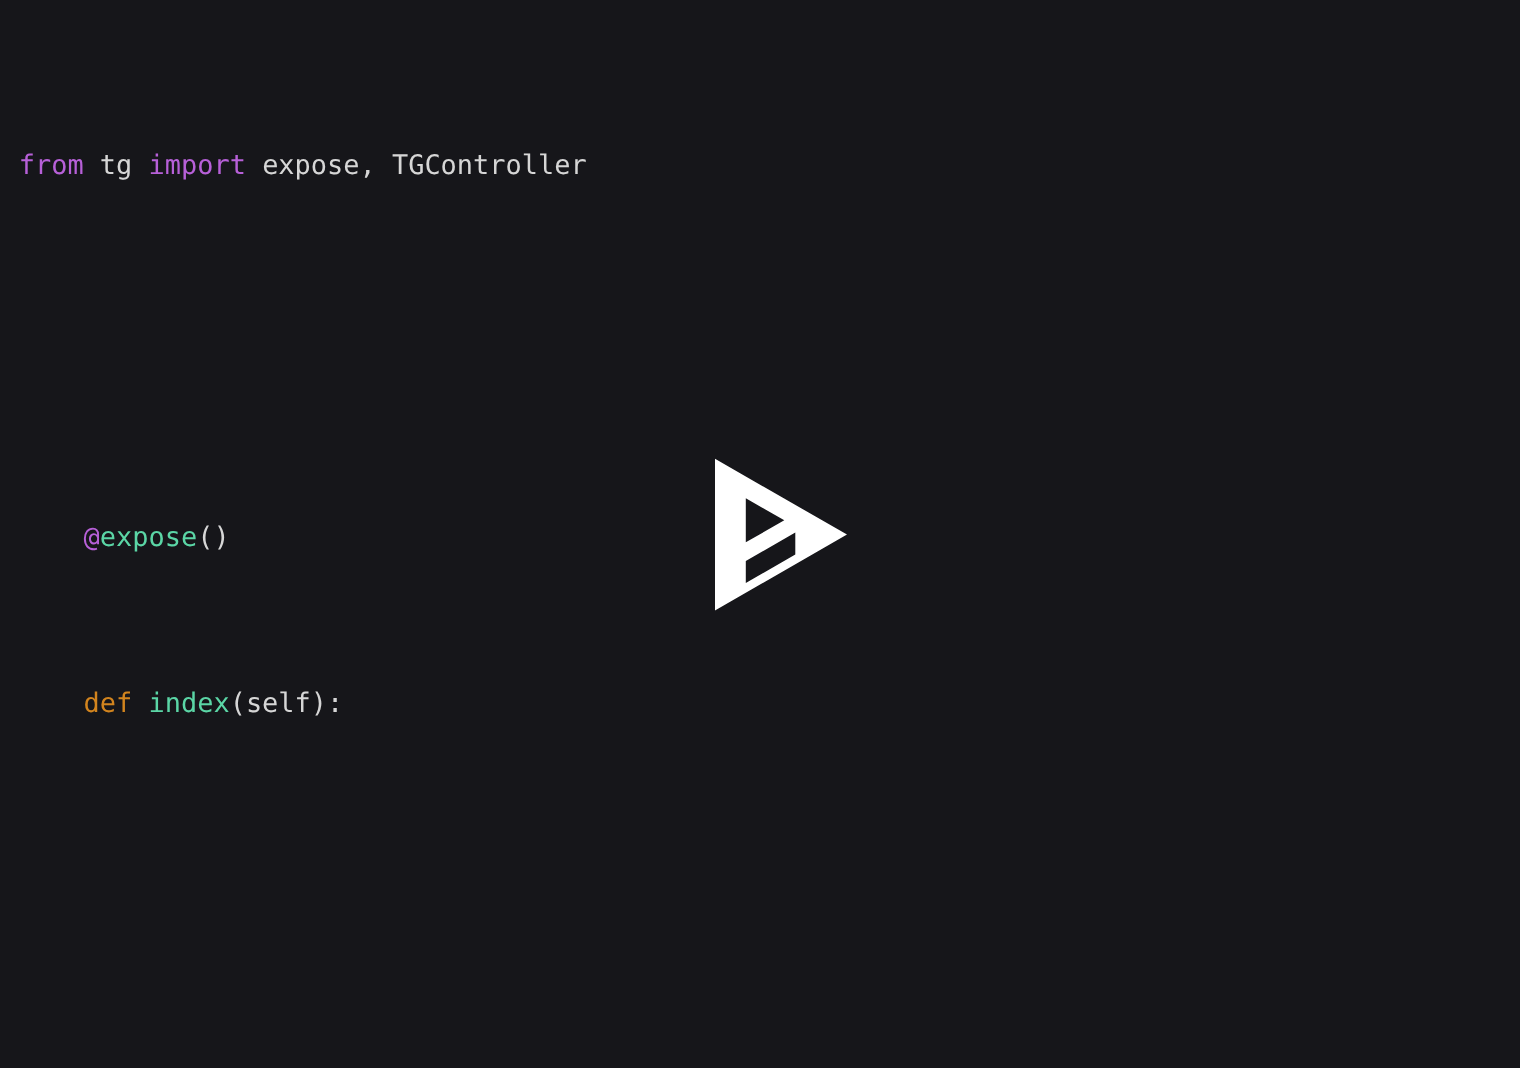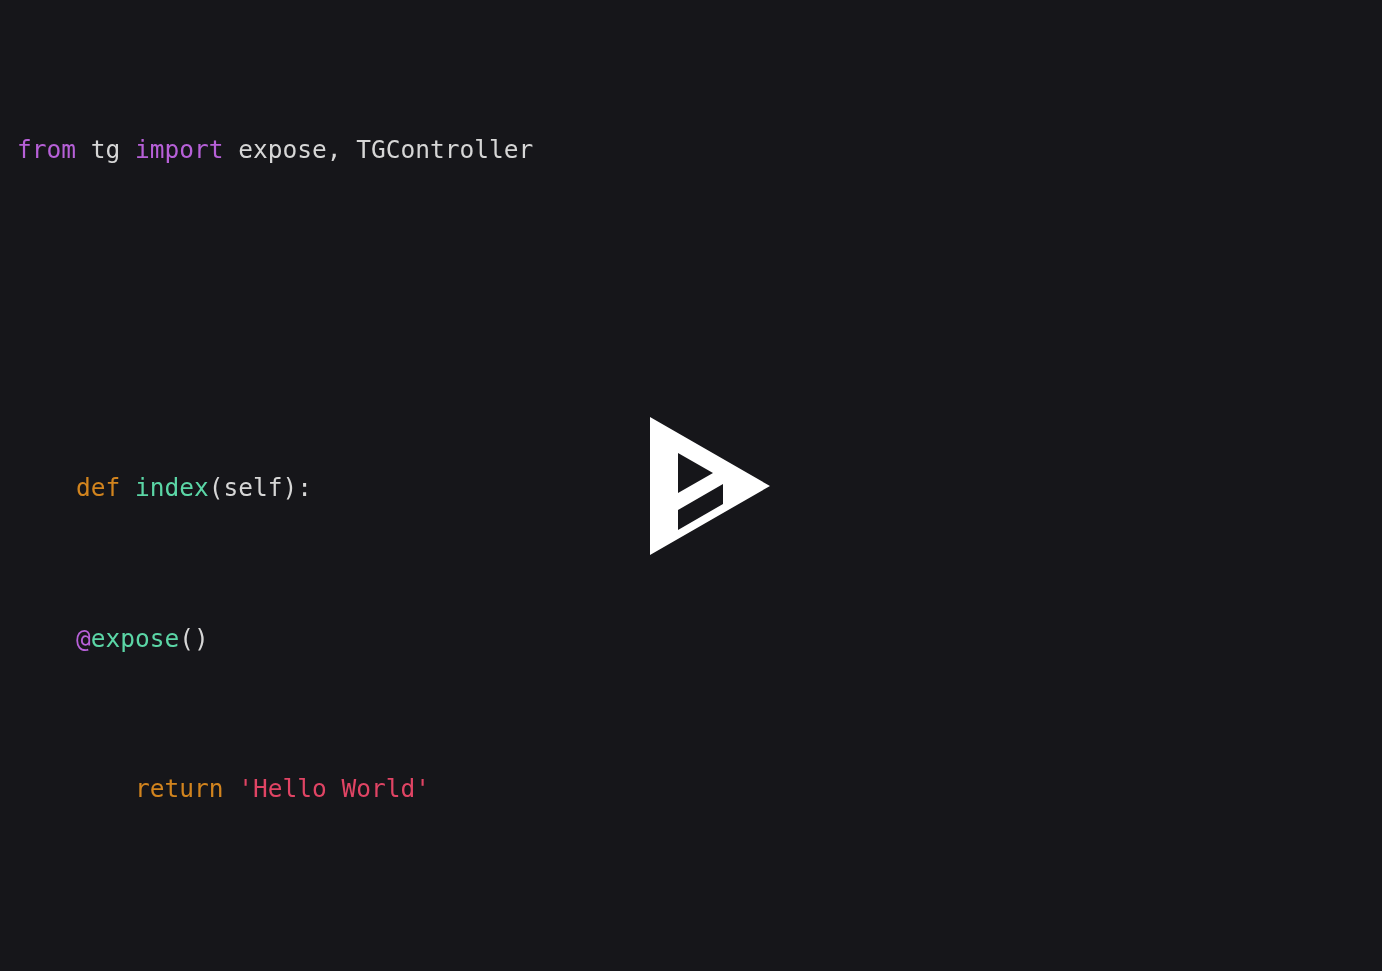--- a/index.html
+++ b/index.html
@@ -66,25 +66,24 @@
 
 <div id="screen">
 
   <div id="buffer">
 
     <div class="line"><span class="kw">from</span><span class="plain"> tg </span><span class="kw">import</span><span class="plain"> expose, TGController</span></div>
 
     <div class="line blank">&nbsp;</div>
 
 
+    <div class="line"><span class="kw">    @</span><span class="fn">expose</span><span class="plain">()</span></div>
+
     <div class="line"><span class="decl">    def</span><span class="fn"> index</span><span class="plain">(self):</span></div>
 
-    <div class="line"><span class="kw">    @</span><span class="fn">expose</span><span class="plain">()</span></div>
-
-    <div class="line"><span class="decl">        return</span><span class="str"> 'Hello World'</span></div>
 
     
 
     
 
     
 
     
 
     

